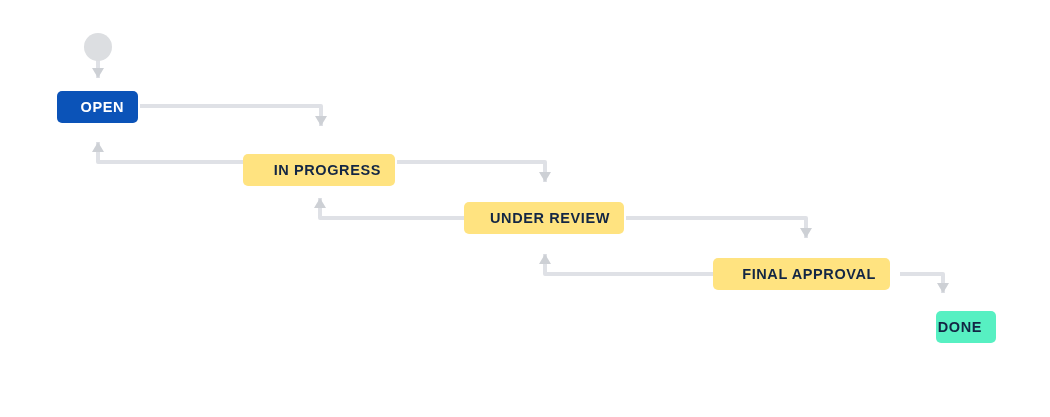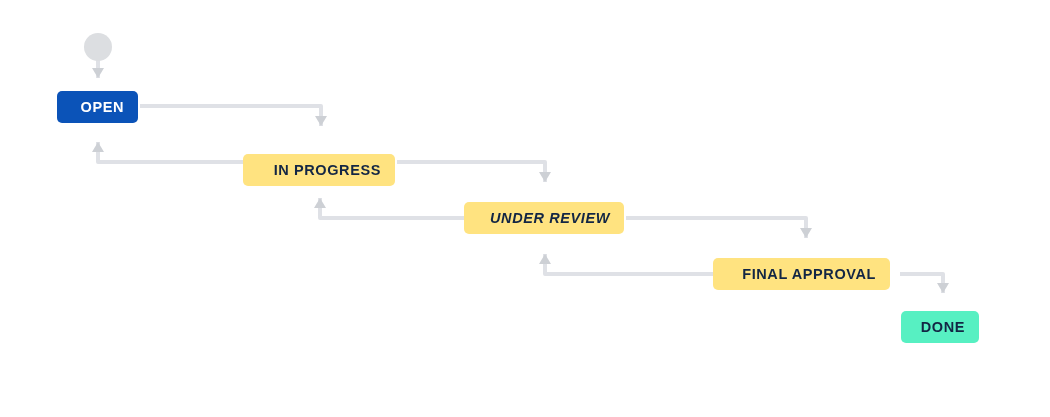--- a/index.html
+++ b/index.html
@@ -36,23 +36,23 @@
     font-size: 14.5px;
     letter-spacing: 0.6px;
     line-height: 1;
     white-space: nowrap;
     padding: 0 14px;
     height: 32px;
     user-select: none;
   }
   .node-open        { left: 57px;  top: 91px;  width: 81px;  background: #0B53B8; color: #FFFFFF; }
   .node-inprogress  { left: 243px; top: 146px; width: 152px; background: #FFE380; color: #132644; margin-top: 8px; }
-  .node-underreview { left: 464px; top: 202px; width: 160px; background: #FFE380; color: #132644; font-style: italic; }
+  .node-underreview { left: 464px; top: 202px; width: 160px; background: #FFE380; color: #132644; }
   .node-finalapp    { left: 713px; top: 258px; width: 177px; background: #FFE380; color: #132644; }
-  .node-done        { left: 901px; top: 311px; width: 78px;  background: #57F0C2; color: #132644; }
+  .node-done        { left: 936px; top: 311px; width: 60px;  background: #57F0C2; color: #132644; }
   .start-dot {
     position: absolute;
     left: 84px;
     top: 33px;
     width: 28px;
     height: 28px;
     border-radius: 50%;
     background: #DCDEE1;
   }
 </style>

